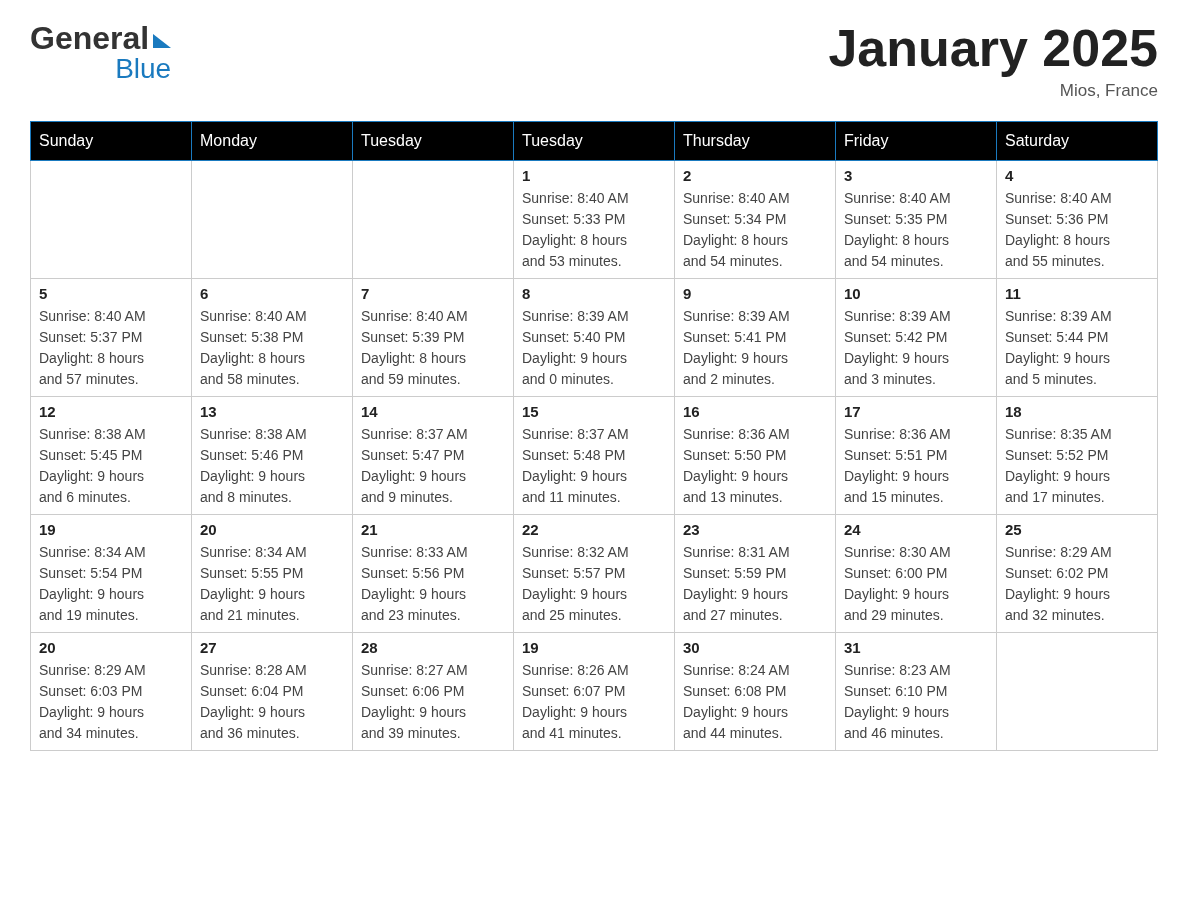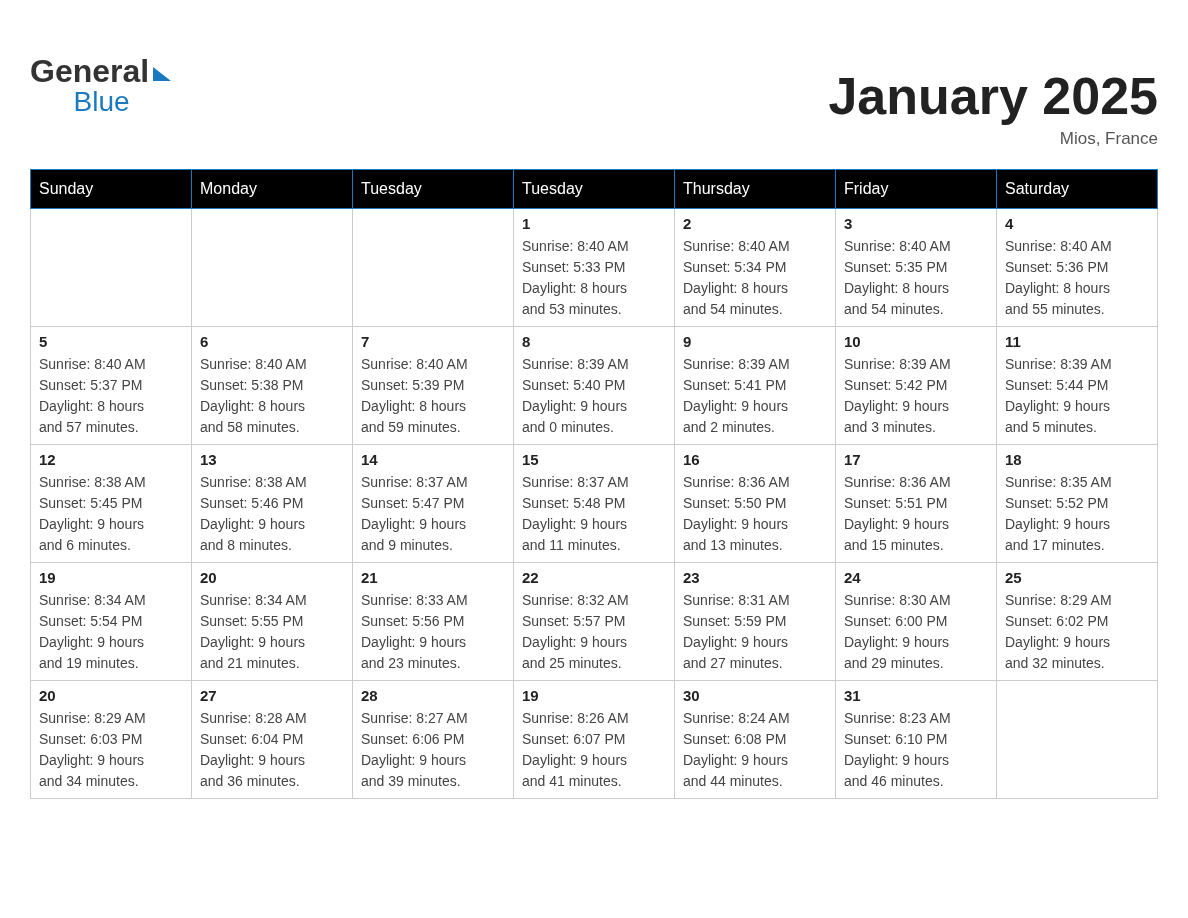--- a/index.html
+++ b/index.html
@@ -13,32 +13,30 @@
     }
     .header {
       display: flex;
       justify-content: space-between;
       align-items: flex-start;
       margin-bottom: 20px;
     }
     .logo {
       display: flex;
       flex-direction: column;
-      align-items: center;
-      margin-top: 33px;
+      align-items: flex-end;
     }
     .title-area {
       text-align: right;
     }
     .month-title {
       font-size: 52px;
       font-weight: bold;
       color: #222;
       line-height: 1.1;
-      margin-top: 48px;
     }
     .location {
       font-size: 17px;
       color: #555;
       margin-top: 4px;
     }
     .calendar {
       width: 100%;
       border-collapse: collapse;
     }

